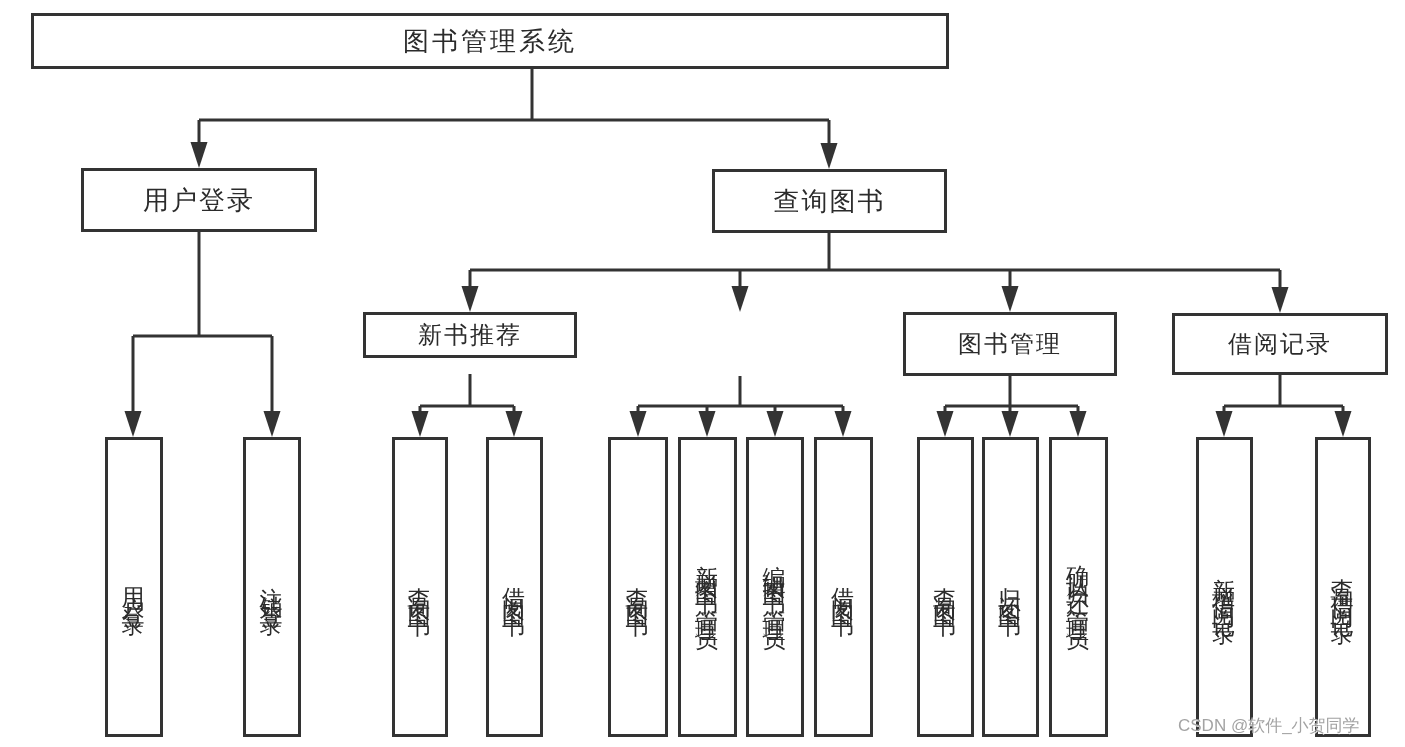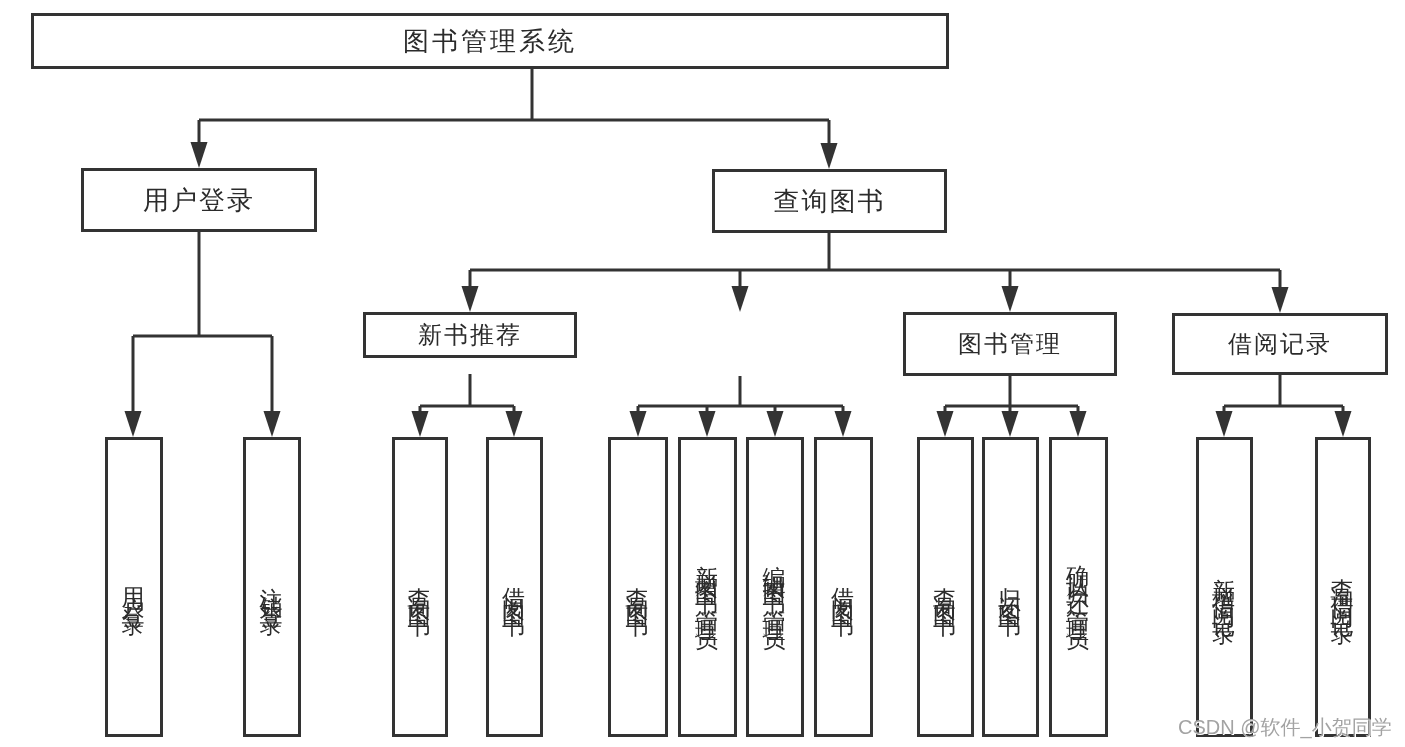--- a/index.html
+++ b/index.html
@@ -39,21 +39,21 @@
     text-orientation: mixed;
     font-size: 23px;
     letter-spacing: 9px;
     white-space: normal;
   }
   #watermark {
     position: absolute;
     left: 1178px;
     top: 714px;
     z-index: 3;
-    font-size: 20px;
+    font-size: 17px;
     color: #a3a3a3;
     text-shadow: 1px 1px 0 #ffffff;
     white-space: nowrap;
   }
 </style>
 </head>
 <body>
 
 <div id="canvas">
 

